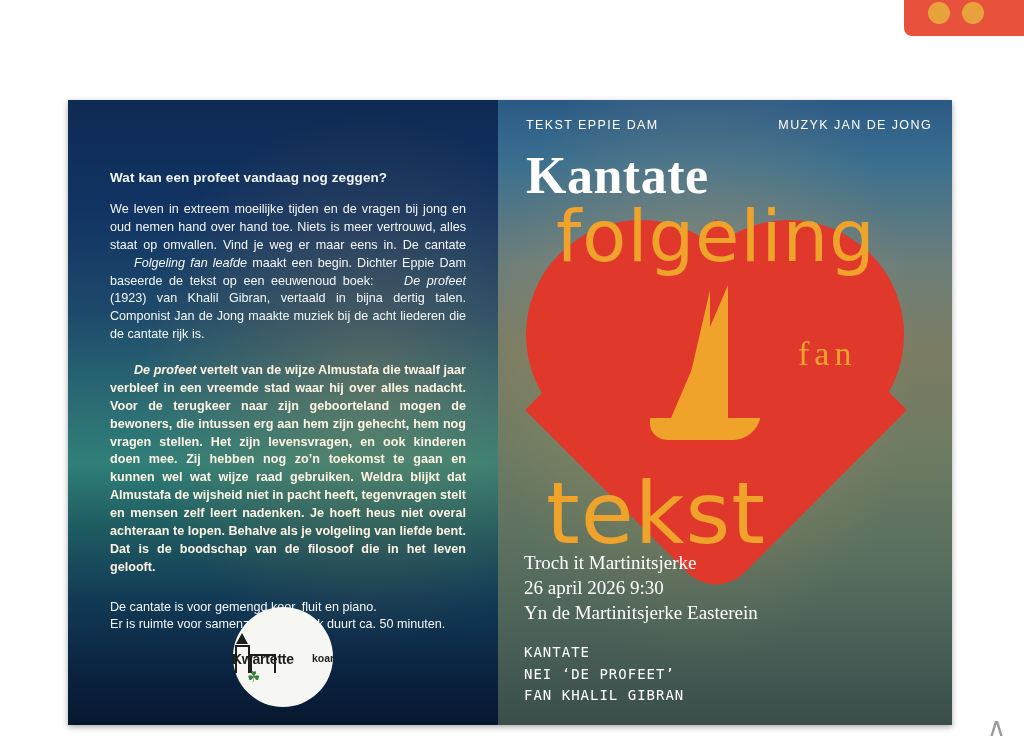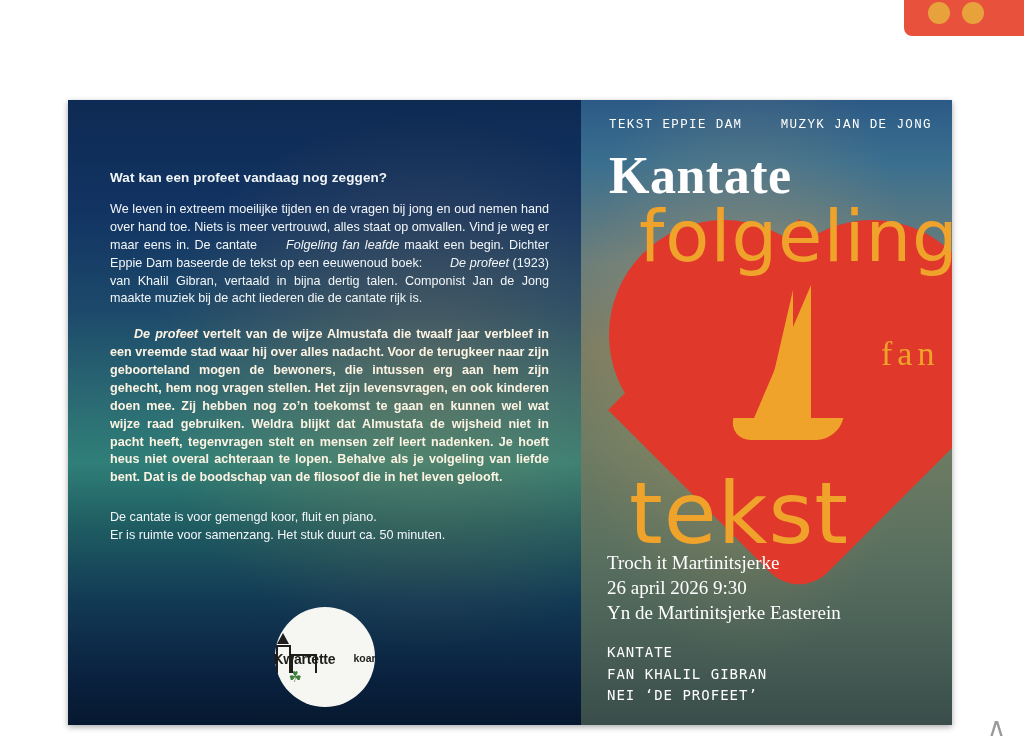--- a/index.html
+++ b/index.html
@@ -54,21 +54,21 @@
     height: 625px;
     background: #0b1f3a;
     box-shadow: 0 2px 6px rgba(0,0,0,0.35);
     display: flex;
     overflow: hidden;
   }
 
   
   .back-cover {
     position: relative;
-    width: 513px;
+    width: 430px;
     height: 100%;
     background:
       linear-gradient(to bottom,
         #0d2a53 0%,
         #123463 18%,
         #1d4a6b 34%,
         #2b6a73 48%,
         #2f7f78 58%,
         #1f5d62 68%,
         #123a55 80%,
@@ -212,21 +212,21 @@
   }
 
   .credits {
     position: absolute;
     top: 18px;
     left: 28px;
     right: 20px;
     display: flex;
     justify-content: space-between;
     color: #ffffff;
-    font-family: Liberation Mono, monospace;
+    font-family: Liberation Sans, sans-serif;
     font-size: 12.5px;
     letter-spacing: 1.4px;
     z-index: 5;
   }
 
   
   .heart {
     position: absolute;
     left: 28px;
     top: 120px;
@@ -416,17 +416,17 @@
     <div class="word-leafde">tekst</div>
 
     <div class="fc-info">
       <div>Troch it Martinitsjerke</div>
       <div>26 april 2026 9:30</div>
       <div>Yn de Martinitsjerke Easterein</div>
     </div>
 
     <div class="fc-sub">
       <div>KANTATE</div>
+      <div>NEI ‘DE PROFEET’</div>
       <div>FAN KHALIL GIBRAN</div>
-      <div>NEI ‘DE PROFEET’</div>
     </div>
   </div>
 </div>
 
 </body></html>

